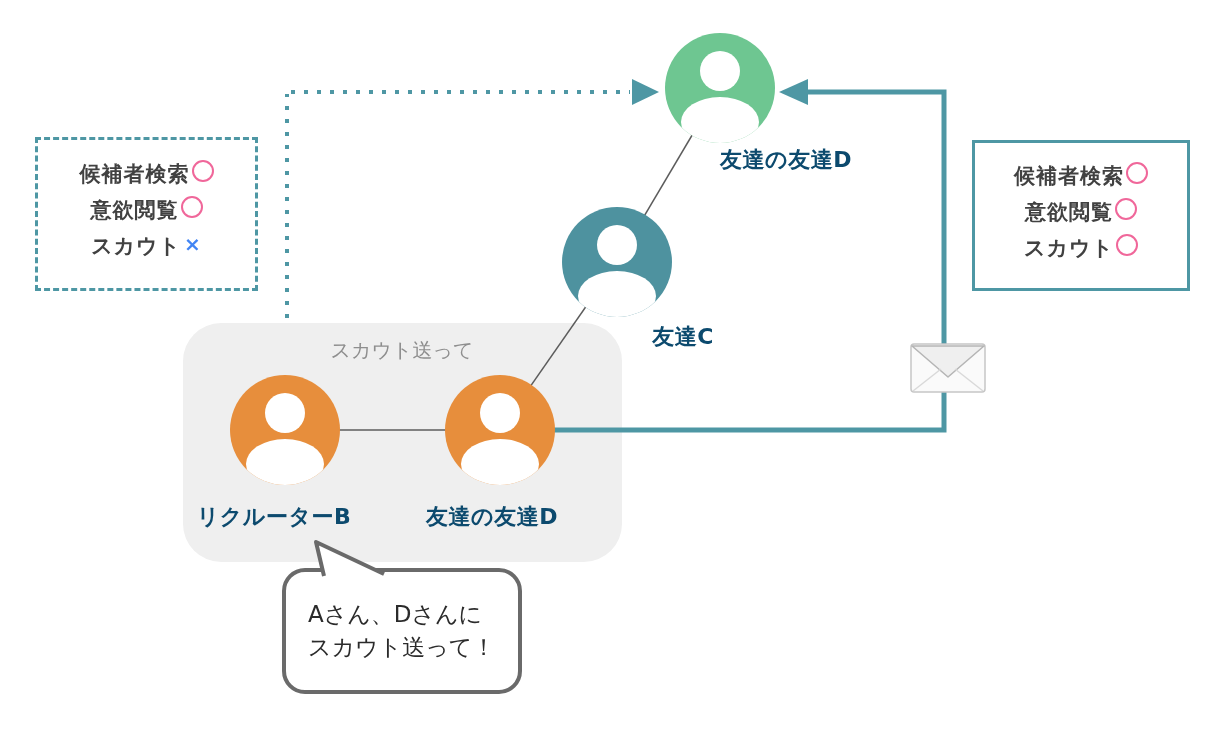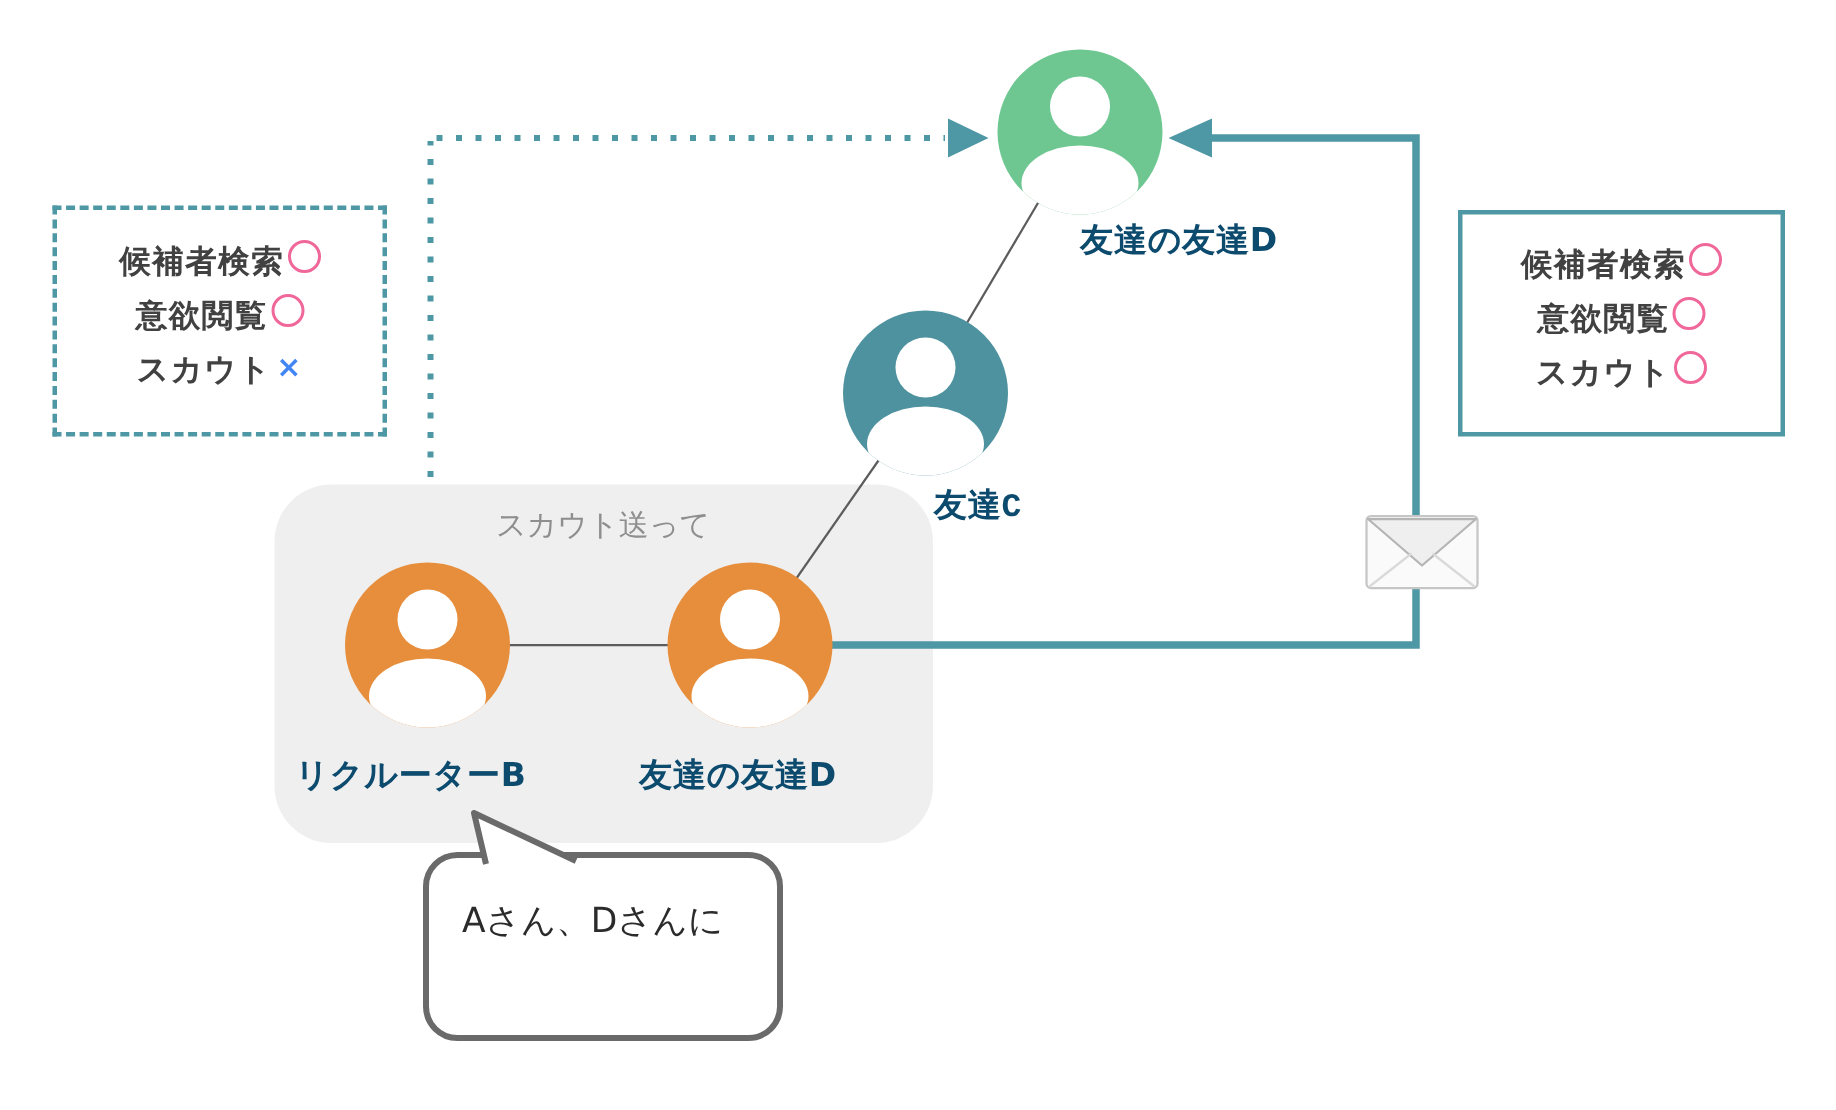--- a/index.html
+++ b/index.html
@@ -124,21 +124,21 @@
 <div class="abs person p-orange" style="left:230px;top:375px;">
   <div class="head"></div>
   <div class="torso"></div>
 </div>
 <div class="abs person p-orange" style="left:445px;top:375px;">
   <div class="head"></div>
   <div class="torso"></div>
 </div>
 
 <div class="abs node-label" style="left:786px;top:160px;">友達の友達D</div>
-<div class="abs node-label" style="left:652px;top:337px;font-family:Liberation Mono, monospace;">友達C</div>
+<div class="abs node-label" style="left:683px;top:337px;">友達C</div>
 <div class="abs node-label" style="left:274px;top:517px;">リクルーターB</div>
 <div class="abs node-label" style="left:492px;top:517px;">友達の友達D</div>
 
 <div class="abs panel panel-dotted">
   <div class="perm-row">
     <span>候補者検索</span>
       <span class="ring"></span>
   </div>
   <div class="perm-row">
     <span>意欲閲覧</span>
@@ -161,17 +161,18 @@
   </div>
   <div class="perm-row">
     <span>スカウト</span>
       <span class="ring"></span>
   </div>
 </div>
 
 <div class="abs bubble">
   <div class="bubble-text">
     <div>Aさん、Dさんに</div>
+    <div>スカウト送って！</div>
   </div>
 </div>
 <svg class="abs bubble-tail" width="110" height="46" viewBox="0 0 110 46">
   <path d="M 34 42 L 26 8 L 94 40" fill="#ffffff" stroke="#6a6a6a" stroke-width="4" stroke-linejoin="round"></path>
 </svg>
 
 </body></html>

